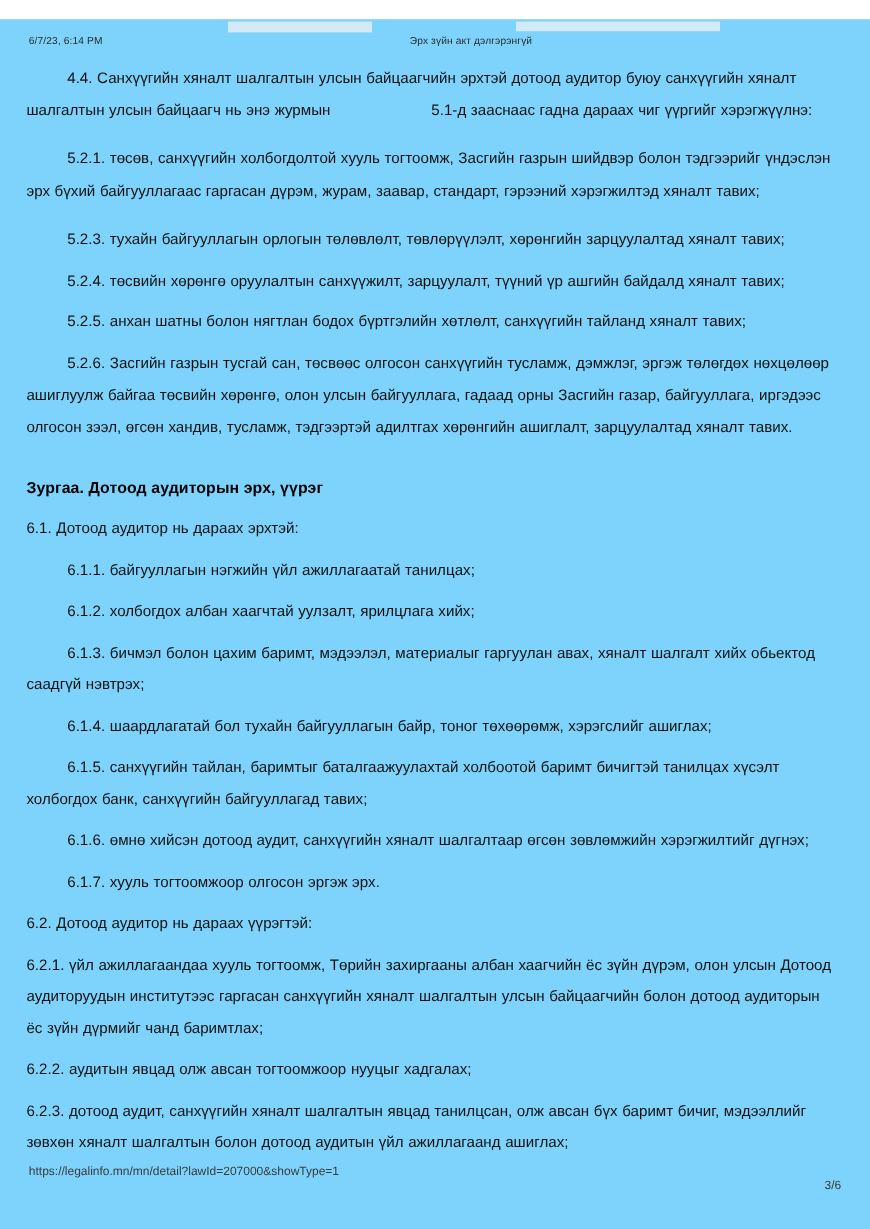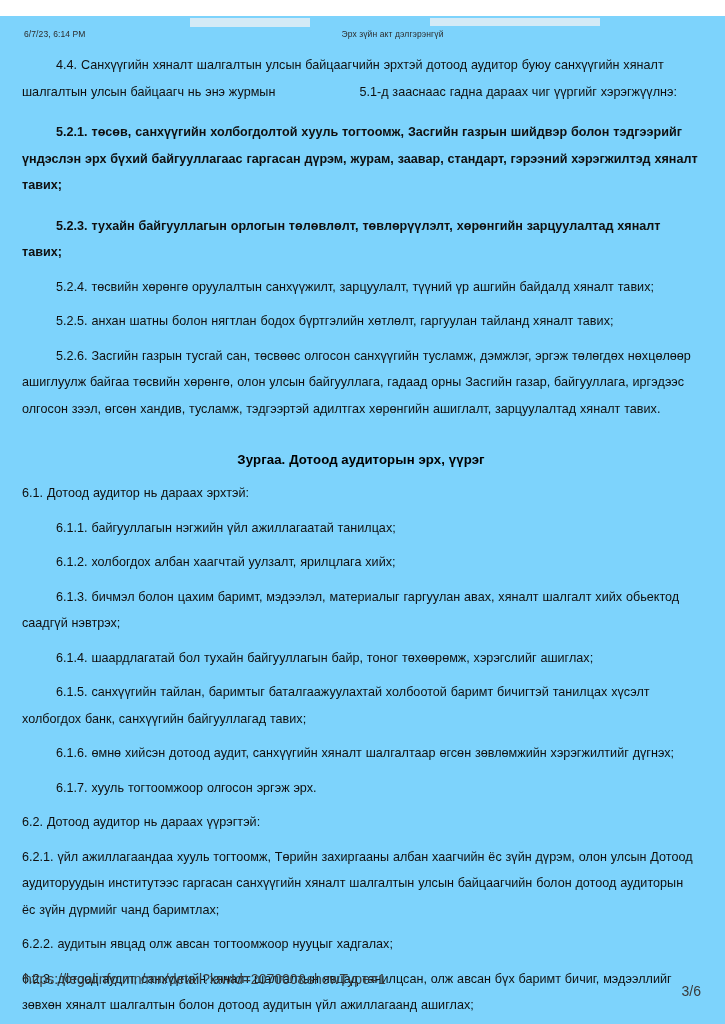--- a/index.html
+++ b/index.html
@@ -64,45 +64,44 @@
     line-height: 26.5px;
     color: #0f0f0f;
     text-align: left;
     letter-spacing: 0.02px;
     word-spacing: 0.3px;
   }
   p.para.indent {
     text-indent: 34px;
   }
   p.gap-sm { margin-top: 8px; }
-  p.gap-md { margin-top: 14px; font-weight: bold; }
+  p.gap-md { margin-top: 14px; }
 
   .wide-gap {
     display: inline-block;
     width: 84px;
   }
 
   h2.section-heading {
     margin: 26px 0 0 0;
     font-size: 13.2px;
     line-height: 24px;
     font-weight: bold;
-    text-align: center;
     color: #000000;
     letter-spacing: 0.1px;
   }
 
   
   .print-footer {
     position: absolute;
     bottom: 55px;
     left: 0;
     width: 725px;
     height: 14px;
-    font-size: 14px;
+    font-size: 10px;
     color: #3a3a3a;
   }
   .print-footer .ftr-url {
     position: absolute;
     left: 24px;
     top: 0;
     white-space: nowrap;
   }
   .print-footer .ftr-page {
     position: absolute;
@@ -138,21 +137,21 @@
 
     <p class="para"><span>шалгалтын улсын байцаагч нь энэ журмын</span><span class="wide-gap"></span><span>5.1-д зааснаас гадна дараах чиг үүргийг хэрэгжүүлнэ:</span></p>
 
     <p class="para indent gap-md">5.2.1. төсөв, санхүүгийн холбогдолтой хууль тогтоомж, Засгийн газрын шийдвэр болон тэдгээрийг үндэслэн эрх бүхий байгууллагаас гаргасан дүрэм, журам, заавар, стандарт, гэрээний хэрэгжилтэд хяналт тавих;</p>
 
 
     <p class="para indent gap-md">5.2.3. тухайн байгууллагын орлогын төлөвлөлт, төвлөрүүлэлт, хөрөнгийн зарцуулалтад хяналт тавих;</p>
 
     <p class="para indent gap-sm">5.2.4. төсвийн хөрөнгө оруулалтын санхүүжилт, зарцуулалт, түүний үр ашгийн байдалд хяналт  тавих;</p>
 
-    <p class="para indent gap-sm">5.2.5. анхан шатны болон нягтлан бодох бүртгэлийн хөтлөлт, гаргуулан тайланд хяналт тавих;</p>
+    <p class="para indent gap-sm">5.2.5. анхан шатны болон нягтлан бодох бүртгэлийн хөтлөлт, санхүүгийн тайланд хяналт тавих;</p>
 
     <p class="para indent gap-sm">5.2.6. Засгийн газрын тусгай сан, төсвөөс олгосон санхүүгийн тусламж, дэмжлэг, эргэж төлөгдөх нөхцөлөөр ашиглуулж байгаа төсвийн хөрөнгө, олон улсын байгууллага, гадаад орны Засгийн газар, байгууллага, иргэдээс олгосон зээл, өгсөн хандив, тусламж, тэдгээртэй адилтгах хөрөнгийн ашиглалт, зарцуулалтад хяналт тавих.</p>
 
     <h2 class="section-heading">Зургаа. Дотоод аудиторын эрх, үүрэг</h2>
 
     <p class="para gap-sm">6.1. Дотоод аудитор нь дараах  эрхтэй:</p>
 
     <p class="para indent gap-sm">6.1.1. байгууллагын нэгжийн үйл ажиллагаатай танилцах;</p>
 
     <p class="para indent gap-sm">6.1.2. холбогдох албан хаагчтай уулзалт, ярилцлага хийх;</p>

